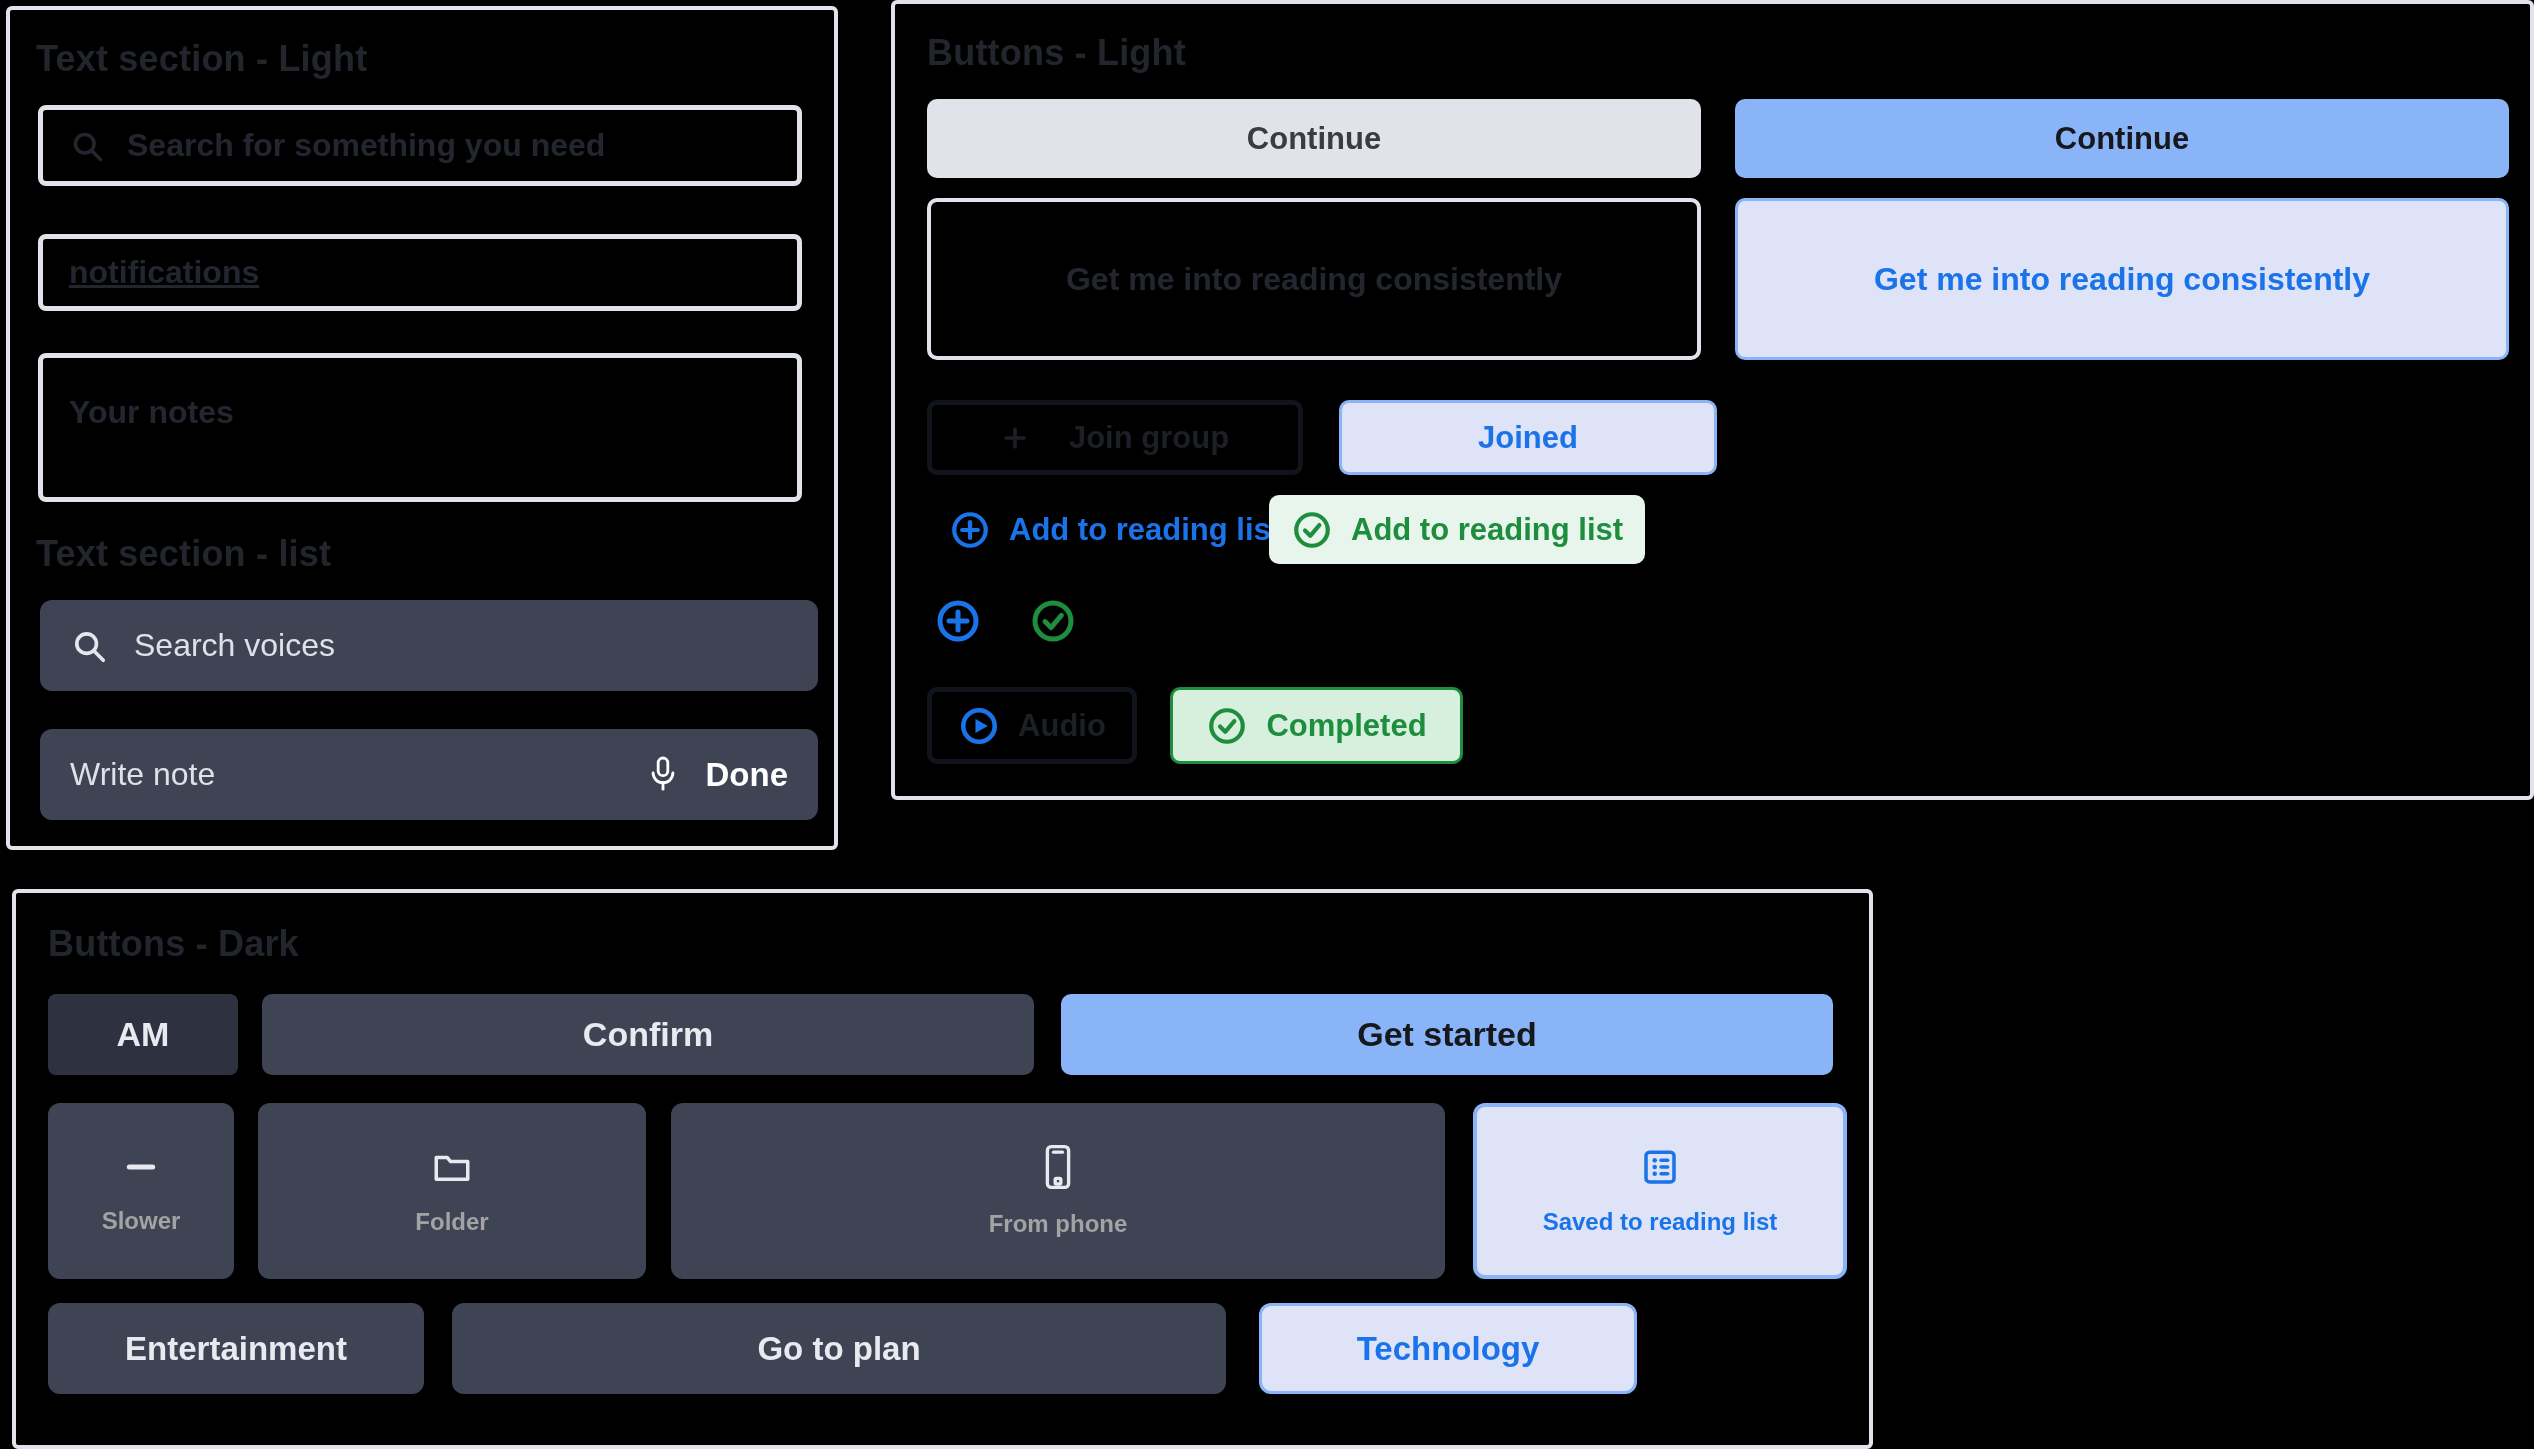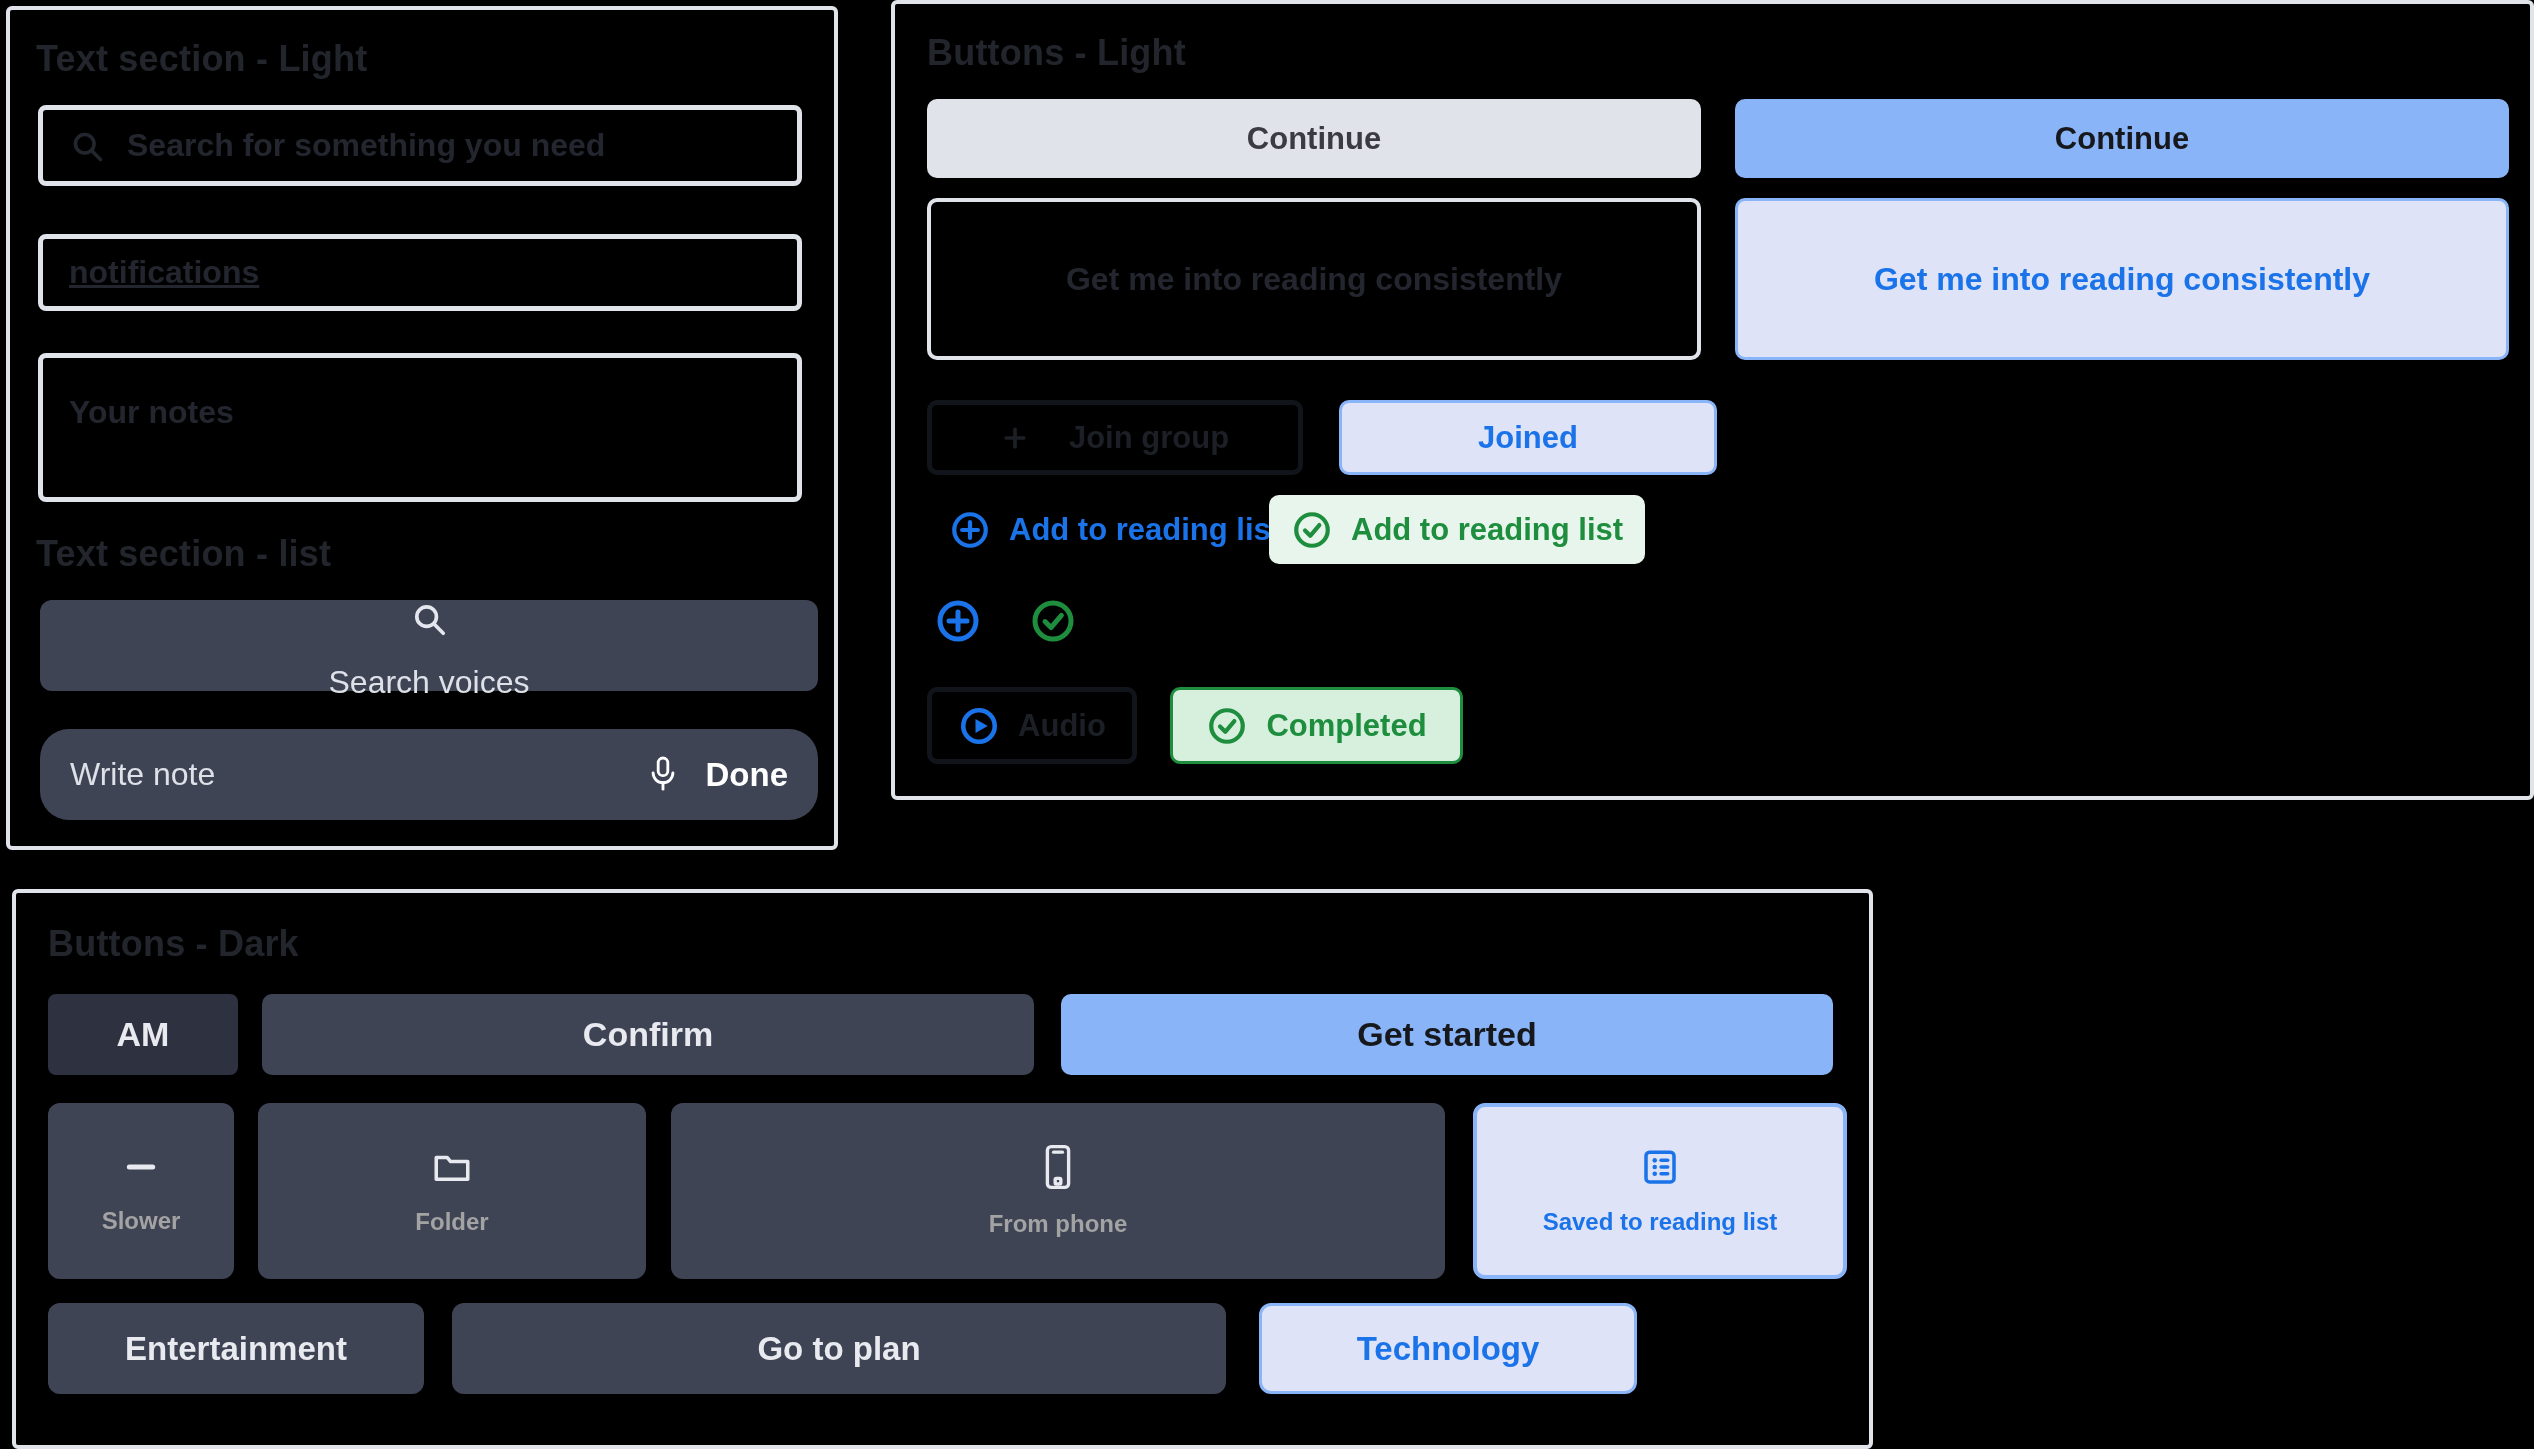--- a/index.html
+++ b/index.html
@@ -151,31 +151,31 @@
     <div class="field" style="left:28px; top:224px; width:764px; height:77px;text-decoration:underline;">
       <span>notifications</span>
     </div>
 
     <div class="field" style="left:28px; top:343px; width:764px; height:149px; align-items:flex-start; padding-top:36px;">
       <span>Your notes</span>
     </div>
 
     <div class="section-title" style="left:26px; top:523px;">Text section - list</div>
 
-    <div class="field-dark" style="left:30px; top:590px; width:778px; height:91px;flex-direction:column;">
+    <div class="field-dark" style="left:30px; top:590px; width:778px; height:91px;">
       <span class="glyph">
         <svg width="38" height="38" viewBox="0 0 24 24" fill="none" stroke="#E4E7EE" stroke-width="2.3" stroke-linecap="round">
           <circle cx="10.5" cy="10.5" r="6.2"></circle>
             <line x1="15.2" y1="15.2" x2="21" y2="21"></line>
         </svg>
       </span>
       <span>Search voices</span>
     </div>
 
-    <div class="field-dark" style="left:30px; top:719px; width:778px; height:91px;border-radius:29px;">
+    <div class="field-dark" style="left:30px; top:719px; width:778px; height:91px;">
       <span>Write note</span>
       <span class="spacer"></span>
       <span class="glyph">
         <svg width="34" height="40" viewBox="0 0 24 28" fill="none" stroke="#FFFFFF" stroke-width="2" stroke-linecap="round">
           <rect x="8.6" y="2" width="6.8" height="12.5" rx="3.4"></rect>
           <path d="M5 12.5a7 7 0 0 0 14 0"></path>
           <line x1="12" y1="19.5" x2="12" y2="24"></line>
         </svg>
       </span>
       <span class="done">Done</span>

